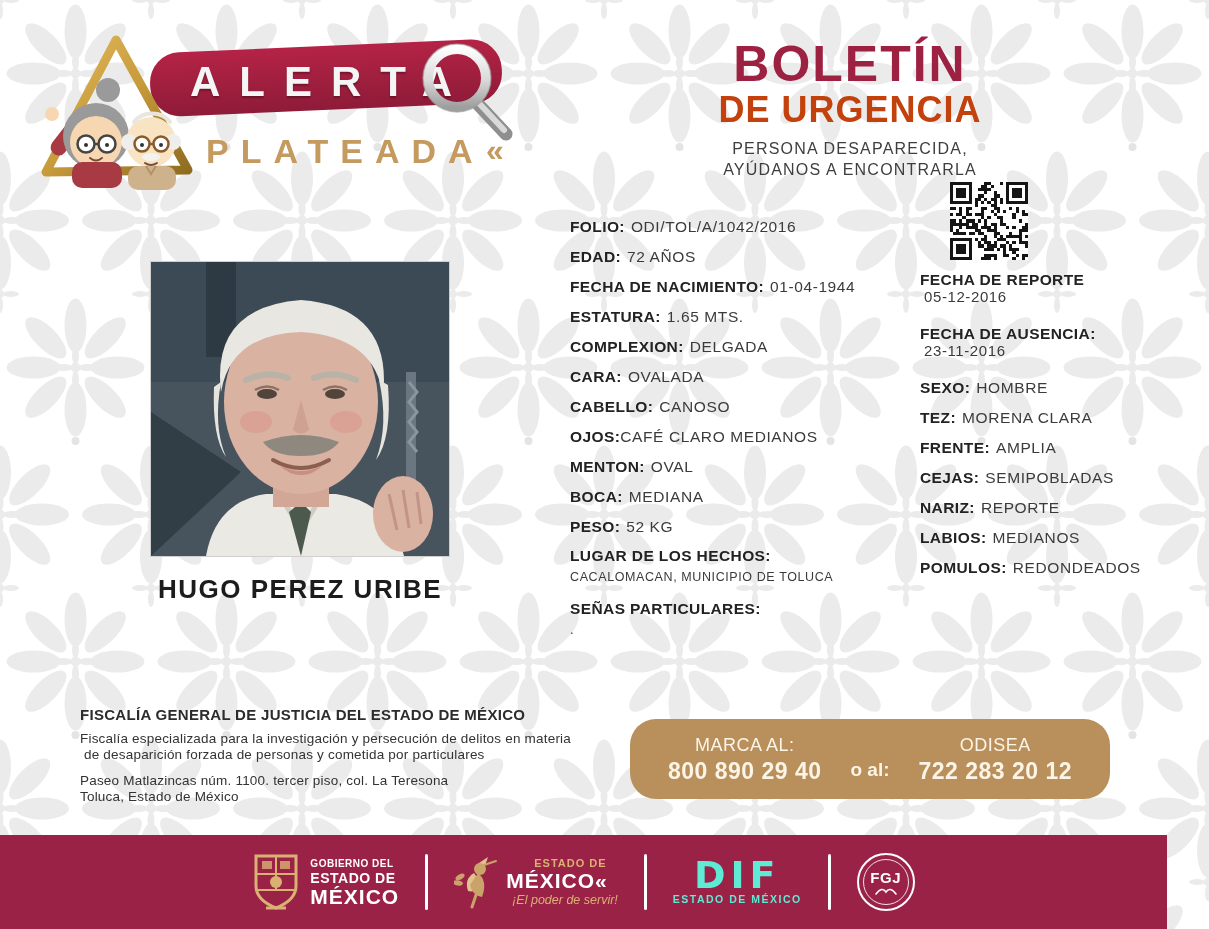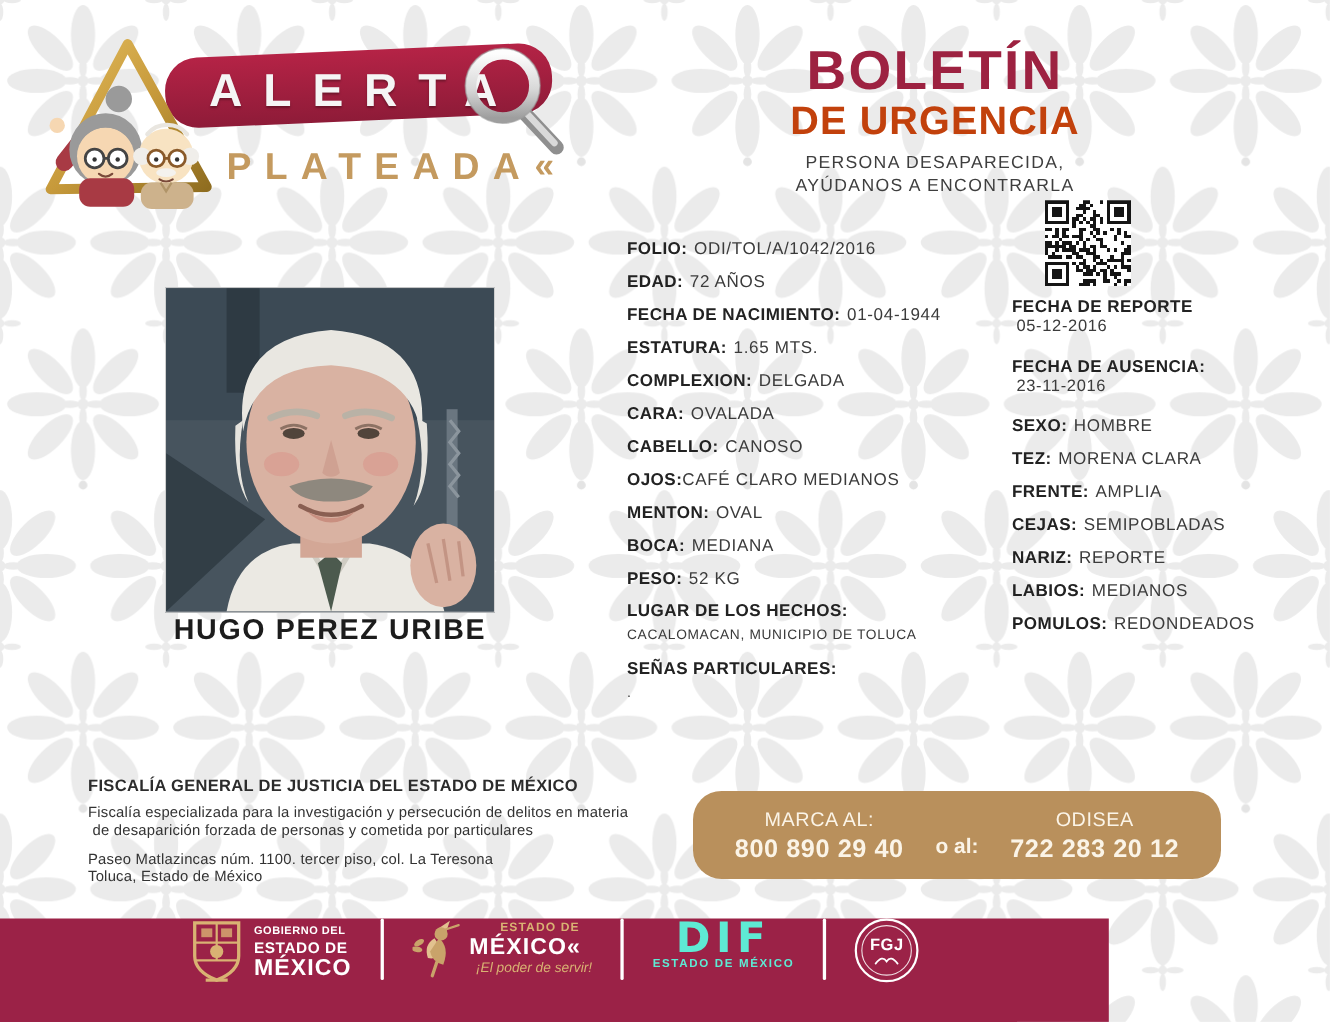--- a/index.html
+++ b/index.html
@@ -11,21 +11,21 @@
 
   
   .logo-wrap { left:38px; top:30px; width:490px; height:160px; }
   .title-block { left:660px; top:38px; width:380px; text-align:center; }
   .title-1 { font-size:50px; font-weight:bold; color:#9D2241; letter-spacing:2px; line-height:52px; }
   .title-2 { font-size:36px; font-weight:bold; color:#c2410c; letter-spacing:1px; line-height:40px; }
   .subtitle { margin-top:8px; font-size:16px; color:#3E3E3E; letter-spacing:1.2px; line-height:21px; }
 
   
   .photo-frame { left:150px; top:261px; width:300px; height:296px; border:1px solid #cfcfcf; background:#47545e; }
-  .person-name { left:110px; top:557px; width:380px; text-align:center; font-size:26px; font-weight:bold;
+  .person-name { left:110px; top:574px; width:380px; text-align:center; font-size:26px; font-weight:bold;
                  color:#1c1c1c; letter-spacing:1.5px; }
 
   
   .col-mid { left:570px; top:212px; width:345px; }
   .col-right { left:920px; top:271px; width:250px; }
   .frow { line-height:30px; font-size:15.5px; color:#3b3b3b; letter-spacing:.6px; white-space:nowrap; }
   .frow b { color:#222; letter-spacing:.4px; margin-right:6px; }
   .frow.nogap b { margin-right:0; }
   .fblock { margin-bottom:14px; }
   .fblock .lbl { font-weight:bold; font-size:15.5px; color:#222; letter-spacing:.4px; line-height:17px; }
@@ -44,22 +44,22 @@
 
   
   .contact-box { left:630px; top:719px; width:480px; height:80px; background:#B9905C; border-radius:26px;
                  color:#FBF4E7; display:flex; align-items:center; justify-content:space-between; padding:0 38px; }
   .contact-col { text-align:center; }
   .c-lbl { font-size:18px; letter-spacing:.5px; line-height:24px; }
   .c-num { font-size:23px; font-weight:bold; letter-spacing:.5px; line-height:28px; }
   .c-oal { font-size:19px; font-weight:bold; padding-top:22px; }
 
   
-  .footer { left:0; top:835px; width:1008px; height:94px; background:#9B2247; display:flex;
-            align-items:flex-start; justify-content:center; gap:26px; }
+  .footer { left:0; top:835px; width:1167px; height:94px; background:#9B2247; display:flex;
+            align-items:center; justify-content:center; gap:26px; }
   .f-divider { width:3px; height:56px; background:#ffffff; border-radius:2px; }
   .f-gob { display:flex; align-items:center; gap:10px; }
   .gob-text { color:#fff; line-height:1; }
   .gob-text .g1 { font-size:10px; font-weight:bold; letter-spacing:.5px; line-height:13px; }
   .gob-text .g2 { font-size:14px; font-weight:bold; letter-spacing:.5px; line-height:16px; }
   .gob-text .g3 { font-size:21px; font-weight:bold; letter-spacing:1px; line-height:22px; }
   .f-edomex { display:flex; align-items:center; gap:8px; }
   .edomex-text { line-height:1; }
   .edomex-text .e1 { color:#D9B273; font-size:11px; font-weight:bold; letter-spacing:1px; line-height:14px; padding-left:28px;}
   .edomex-text .e2 { color:#ffffff; font-size:21px; font-weight:bold; letter-spacing:1px; line-height:22px; }

